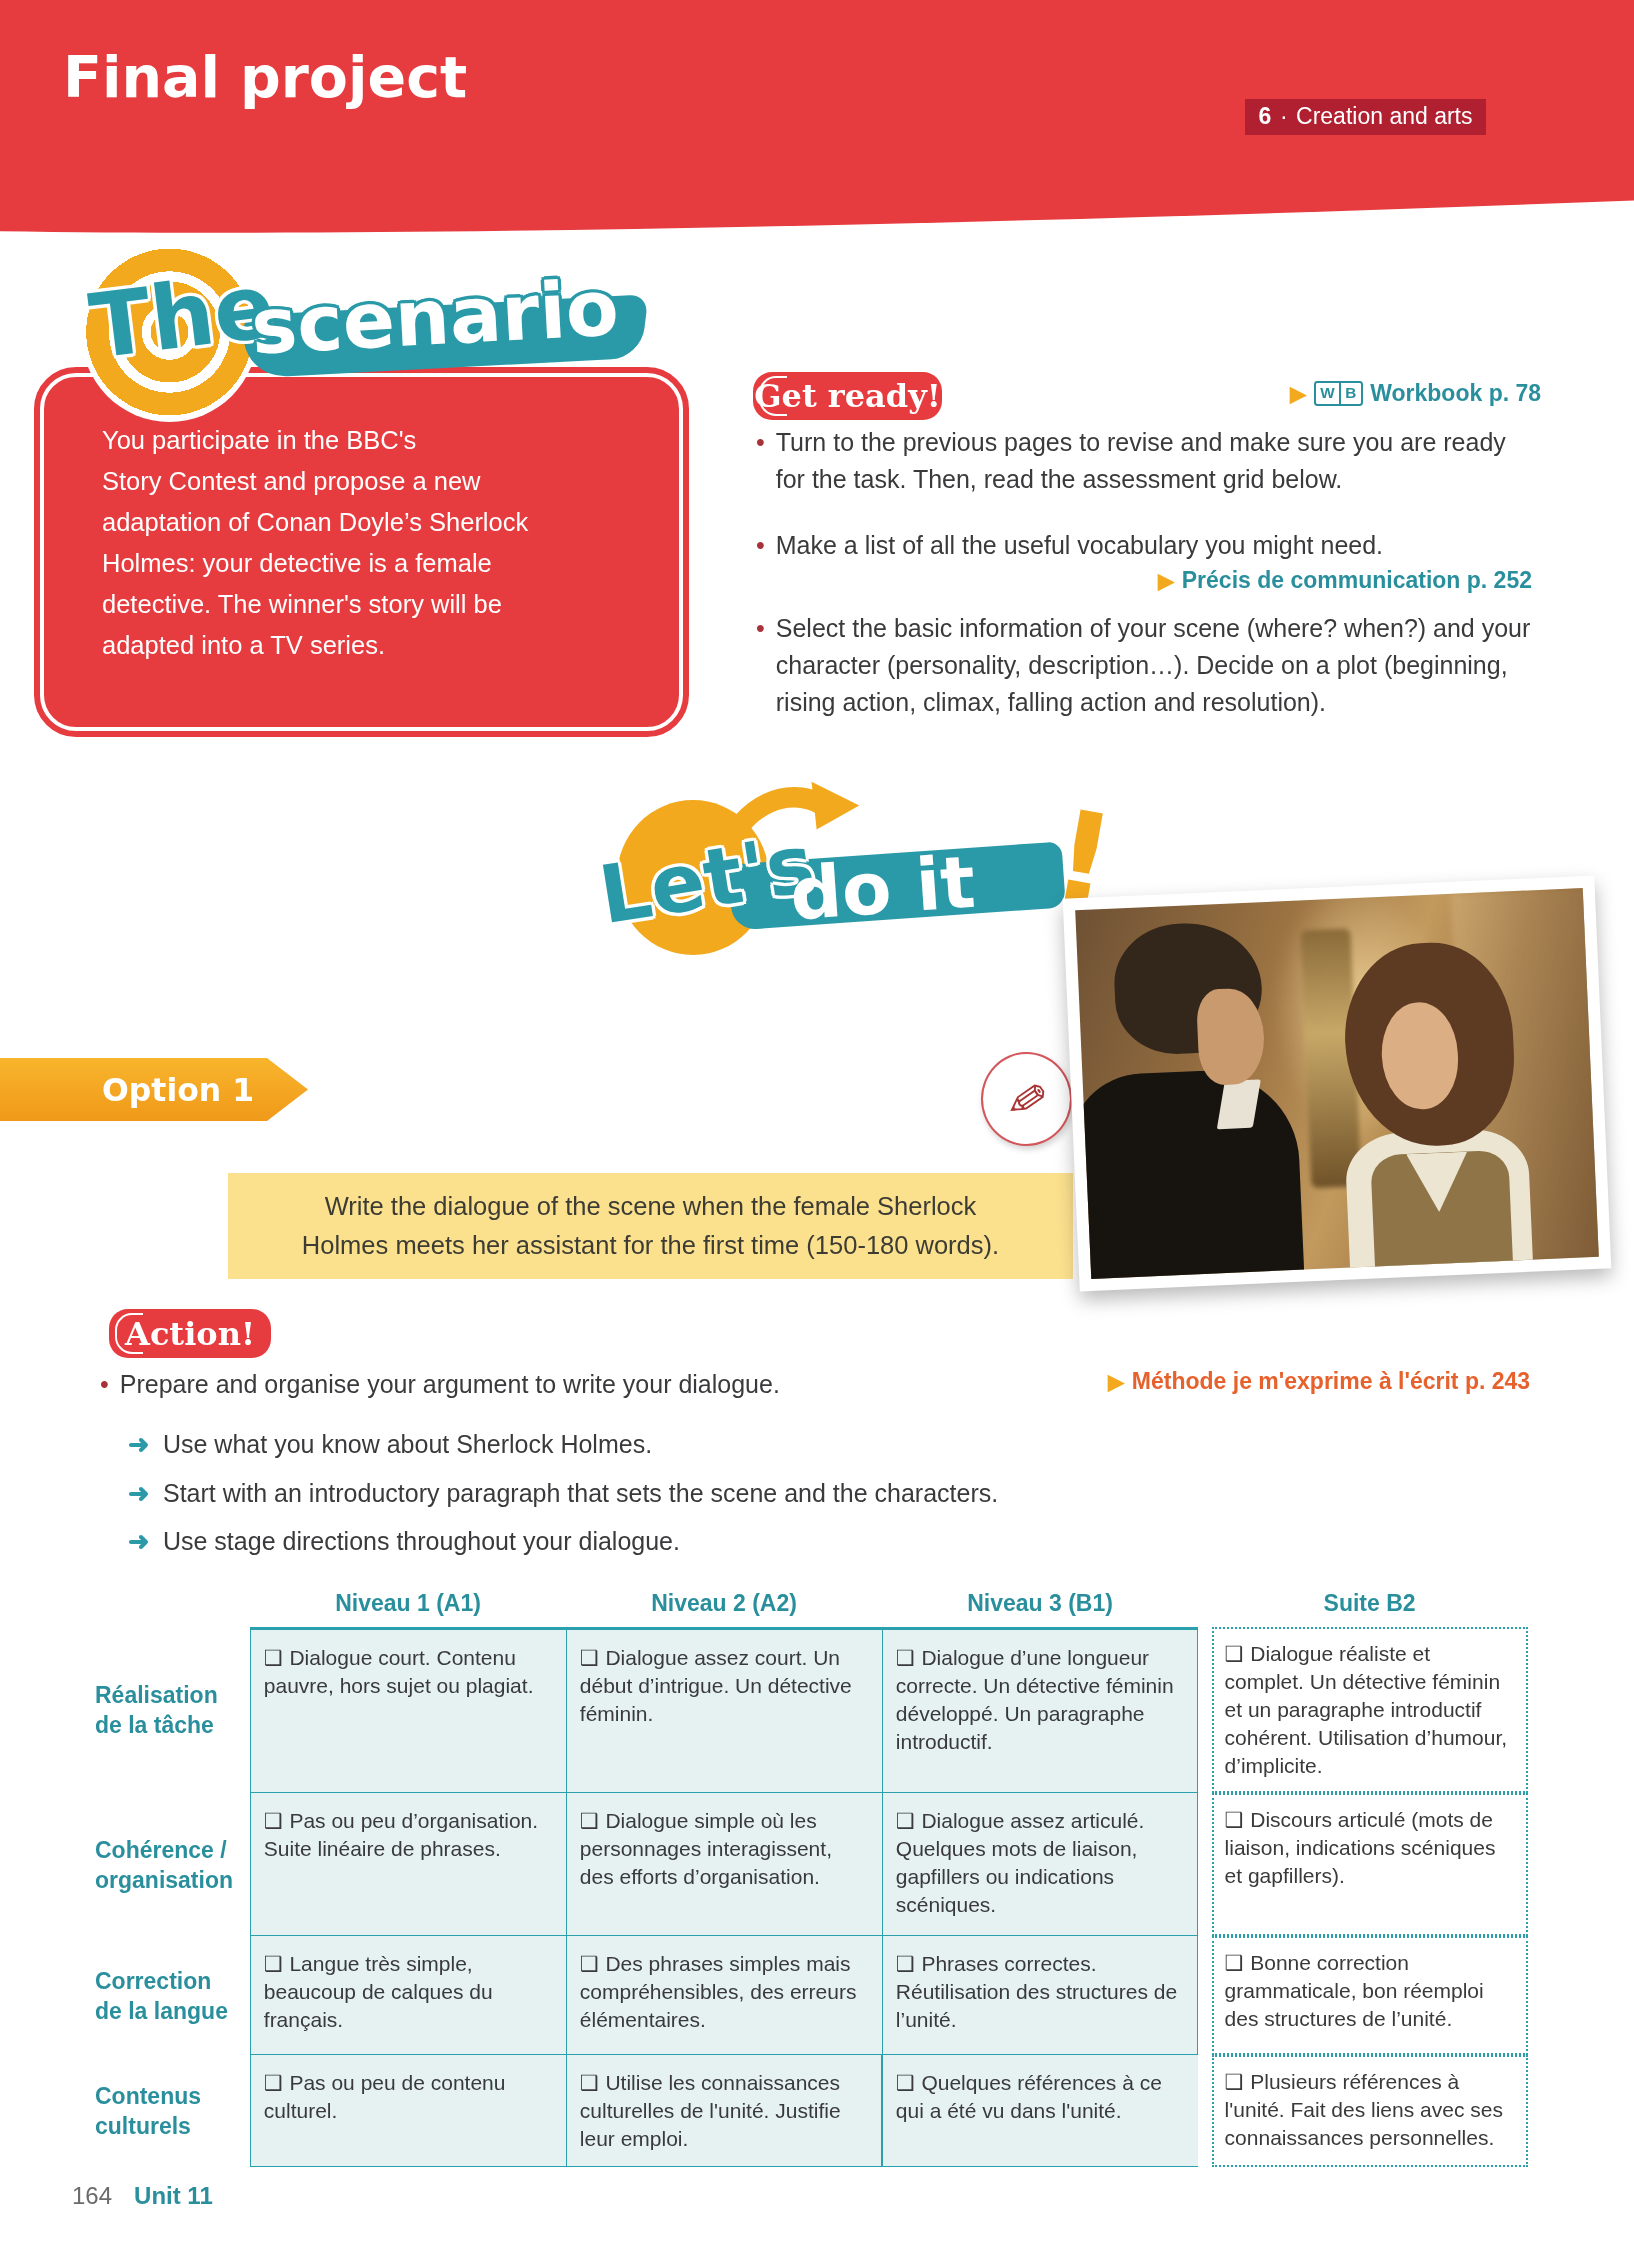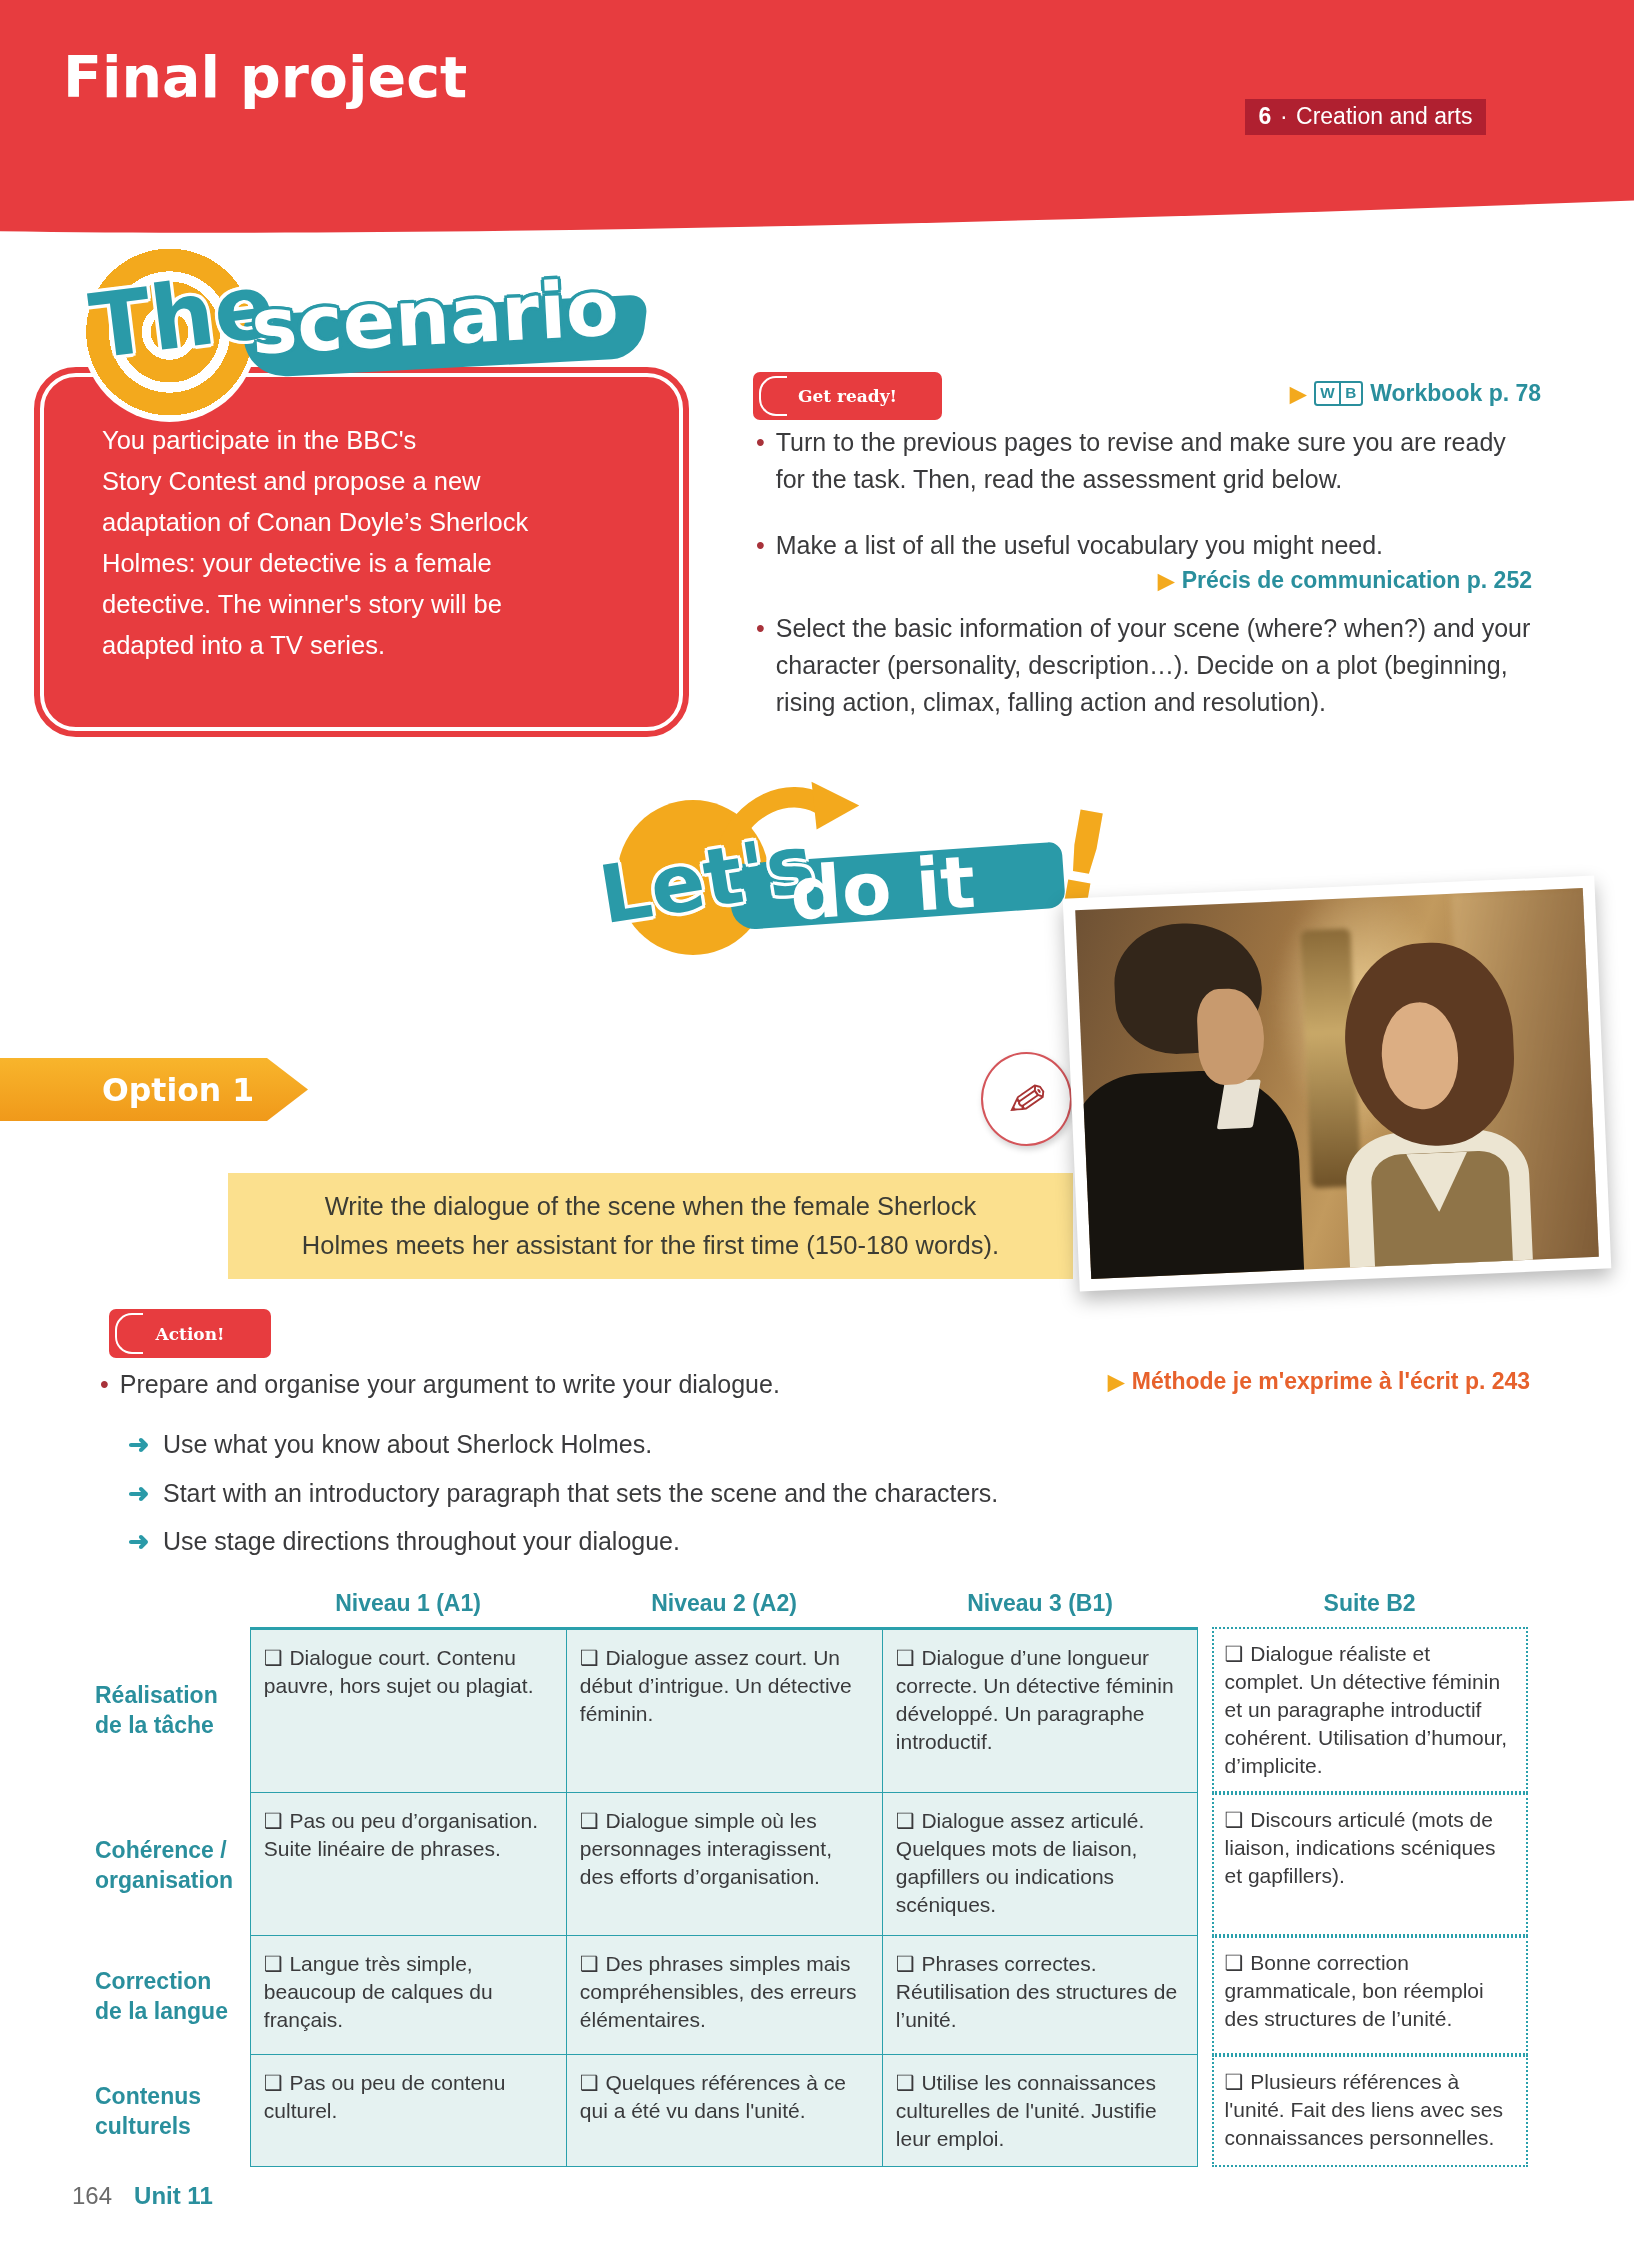--- a/index.html
+++ b/index.html
@@ -28,23 +28,23 @@
   .logo-word{position:absolute;left:170px;top:31px;font-size:77px;font-weight:bold;color:#fff;
              font-family:"DejaVu Sans",sans-serif;transform:rotate(-3deg);
              text-shadow:-3.4px 0 #2a9aa8,3.4px 0 #2a9aa8,0 -3.4px #2a9aa8,0 3.4px #2a9aa8,-2.6px -2.6px #2a9aa8,2.6px 2.6px #2a9aa8,-2.6px 2.6px #2a9aa8,2.6px -2.6px #2a9aa8;}
 
   
   .scenario-box{position:absolute;left:40px;top:373px;width:643px;height:358px;background:#e73c3f;
                 border:4.3px solid #fff;outline:6.8px solid #e73c3f;border-radius:36px;box-sizing:border-box;z-index:2;}
   .scenario-text{position:absolute;left:58px;top:43px;color:#fff;font-size:25.5px;line-height:41px;}
 
   
-  .badge-pill{position:absolute;background:#e73c3f;color:#fff;border-radius:7px;
+  .badge-pill{position:absolute;background:#e73c3f;color:#fff;border-radius:19px;
               display:flex;align-items:center;justify-content:center;
-              font-family:"DejaVu Serif",serif;font-weight:bold;font-size:17px;}
+              font-family:"DejaVu Serif",serif;font-weight:bold;font-size:32px;}
   .badge-pill::before{content:"";position:absolute;left:6px;top:4.3px;bottom:4.3px;width:25.5px;
               border:2.6px solid #fff;border-right:none;border-radius:17px 0 0 17px;}
   .get-ready{left:753px;top:372px;width:189px;height:48px;}
   .action-badge{left:109px;top:1309px;width:162px;height:49px;}
 
   
   .reflink{display:flex;align-items:center;gap:7.7px;font-weight:bold;font-size:23px;color:#2a8f9d;}
   .reflink .arr{color:#f3a91d;font-size:21px;}
   .workbook-link{position:absolute;left:1290px;top:380px;}
   .precis-row{display:flex;justify-content:flex-end;margin:3.4px 0 15.3px 0;}
@@ -292,22 +292,22 @@
 
     <div class="rlabel r2">Correction de la langue</div>
     <div class="cell"><span class="chk">❑</span><span>Langue très simple, beaucoup de calques du français.</span></div>
     <div class="cell"><span class="chk">❑</span><span>Des phrases simples mais compréhensibles, des erreurs élémentaires.</span></div>
     <div class="cell colend"><span class="chk">❑</span><span>Phrases correctes. Réutilisation des structures de l’unité.</span></div>
     <div class="spacer"></div>
     <div class="b2cell"><span class="chk">❑</span><span>Bonne correction grammaticale, bon réemploi des structures de l’unité.</span></div>
 
     <div class="rlabel r3">Contenus culturels</div>
     <div class="cell"><span class="chk">❑</span><span>Pas ou peu de contenu culturel.</span></div>
+    <div class="cell colend"><span class="chk">❑</span><span>Utilise les connaissances culturelles de l'unité. Justifie leur emploi.</span></div>
     <div class="cell"><span class="chk">❑</span><span>Quelques références à ce qui a été vu dans l'unité.</span></div>
-    <div class="cell colend"><span class="chk">❑</span><span>Utilise les connaissances culturelles de l'unité. Justifie leur emploi.</span></div>
     <div class="spacer"></div>
     <div class="b2cell"><span class="chk">❑</span><span>Plusieurs références à l'unité. Fait des liens avec ses connaissances personnelles.</span></div>
   </div>
 
   <div class="footer">
     <span class="pageno">164</span>
     <span class="unitlabel">Unit 11</span>
   </div>
 
 </div>

